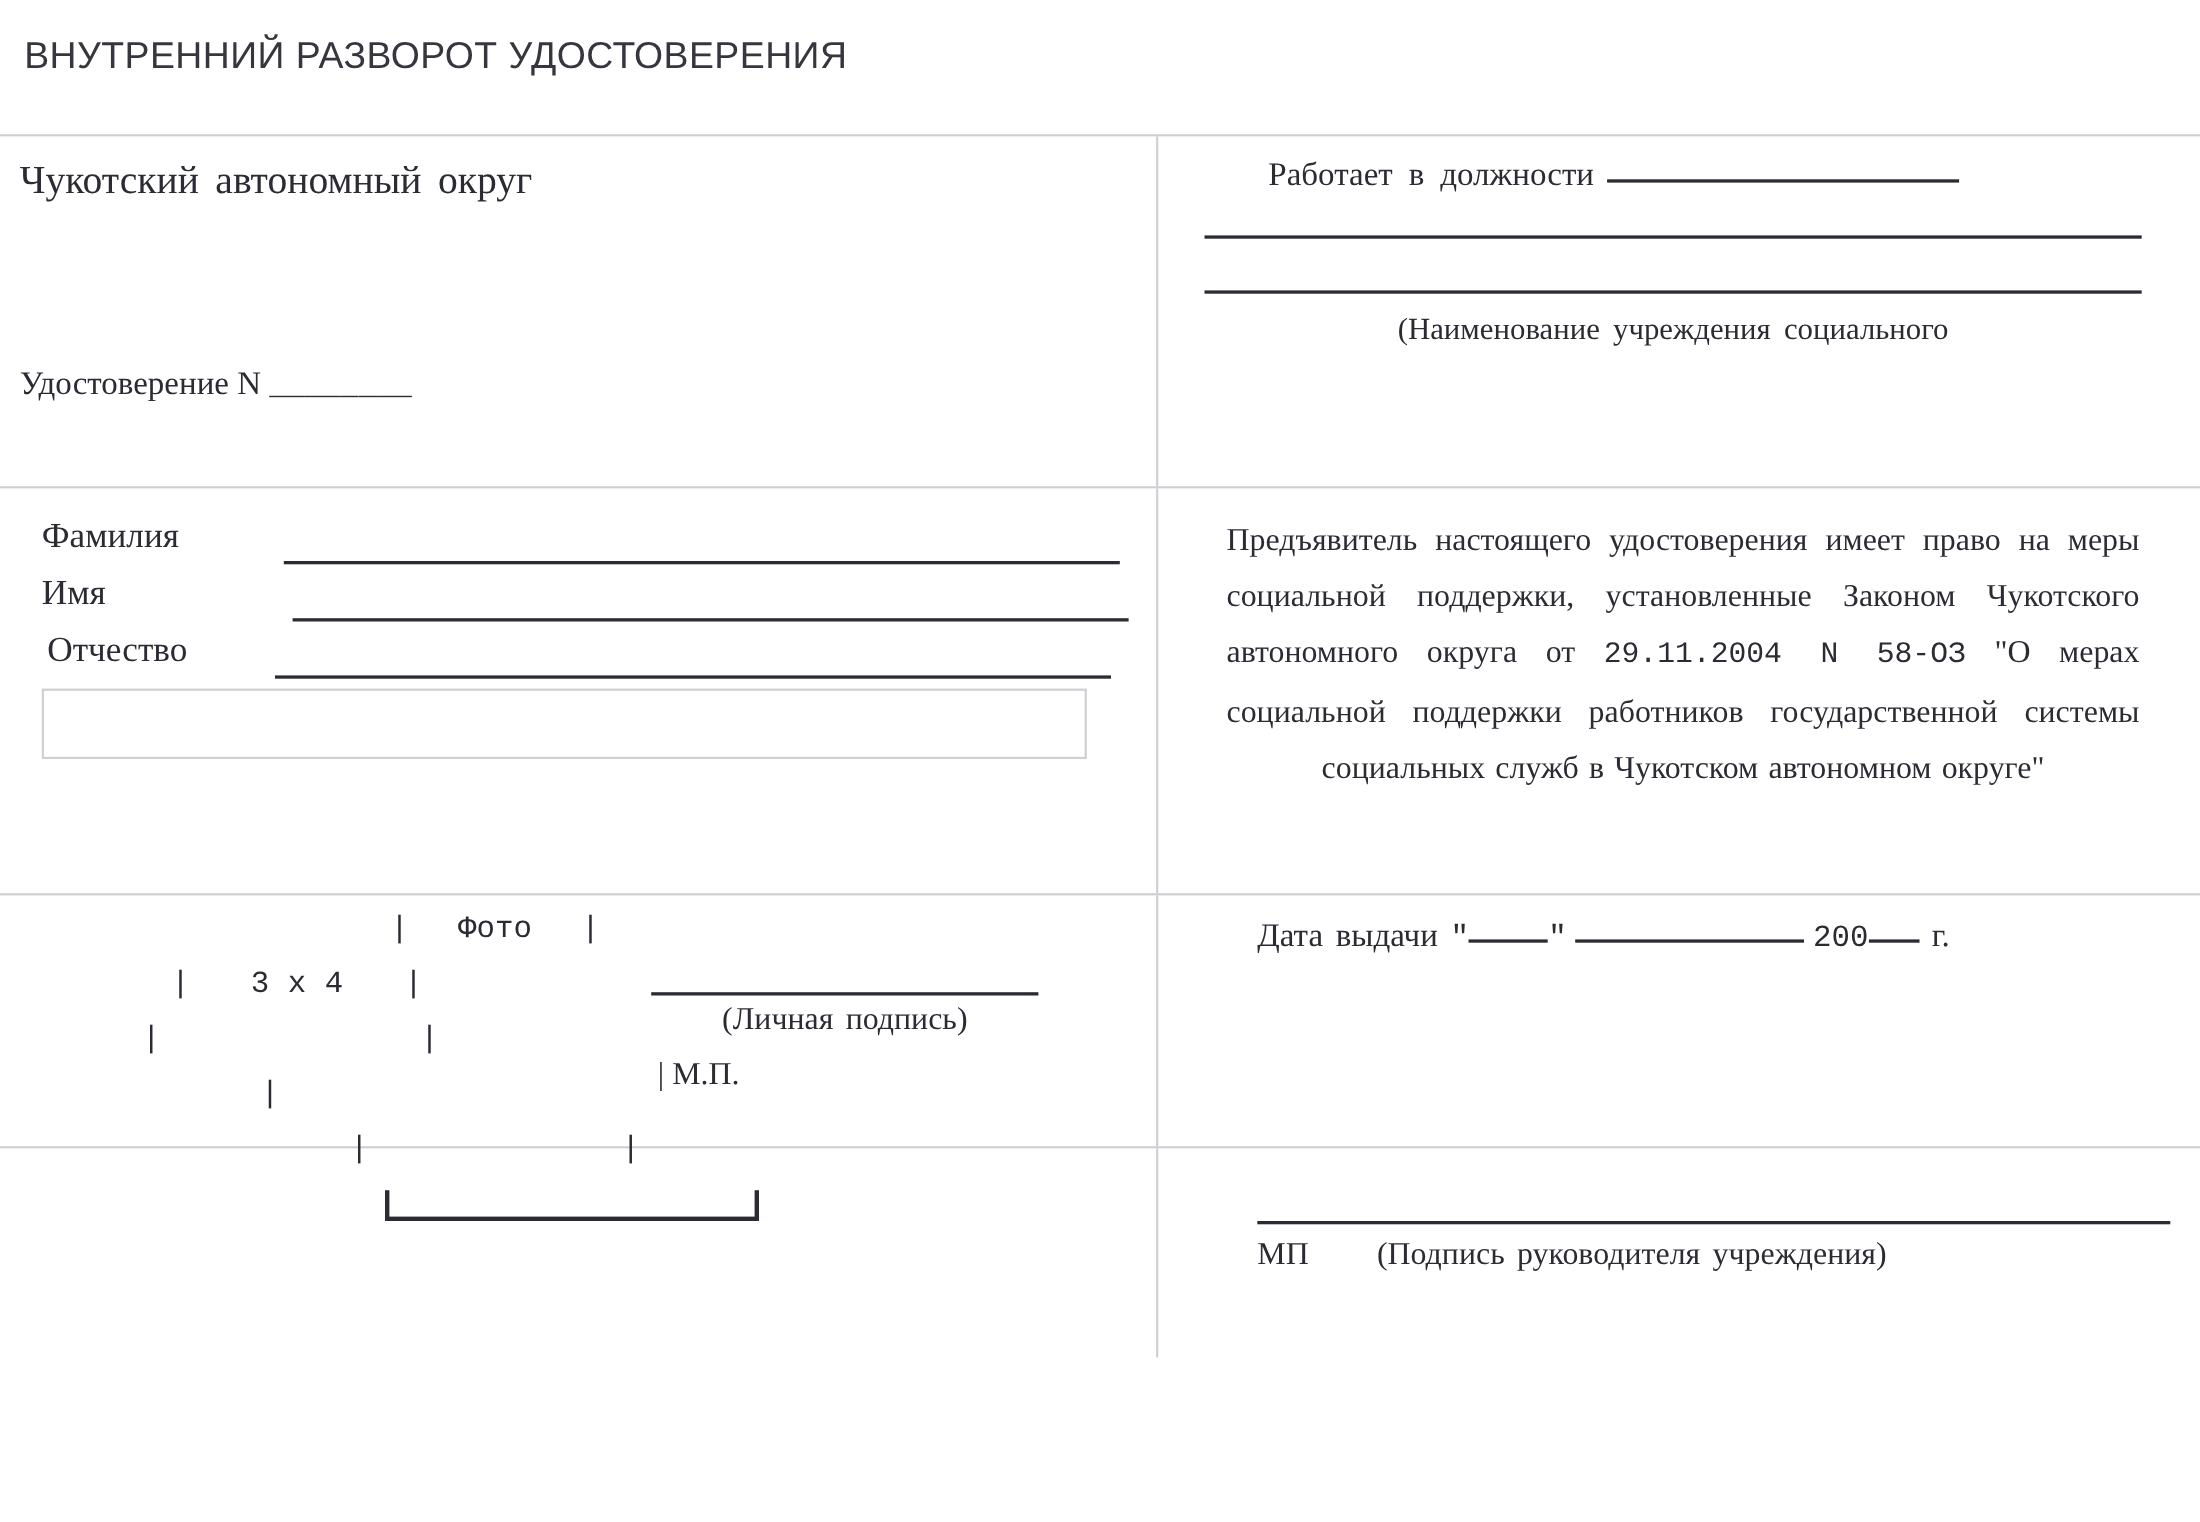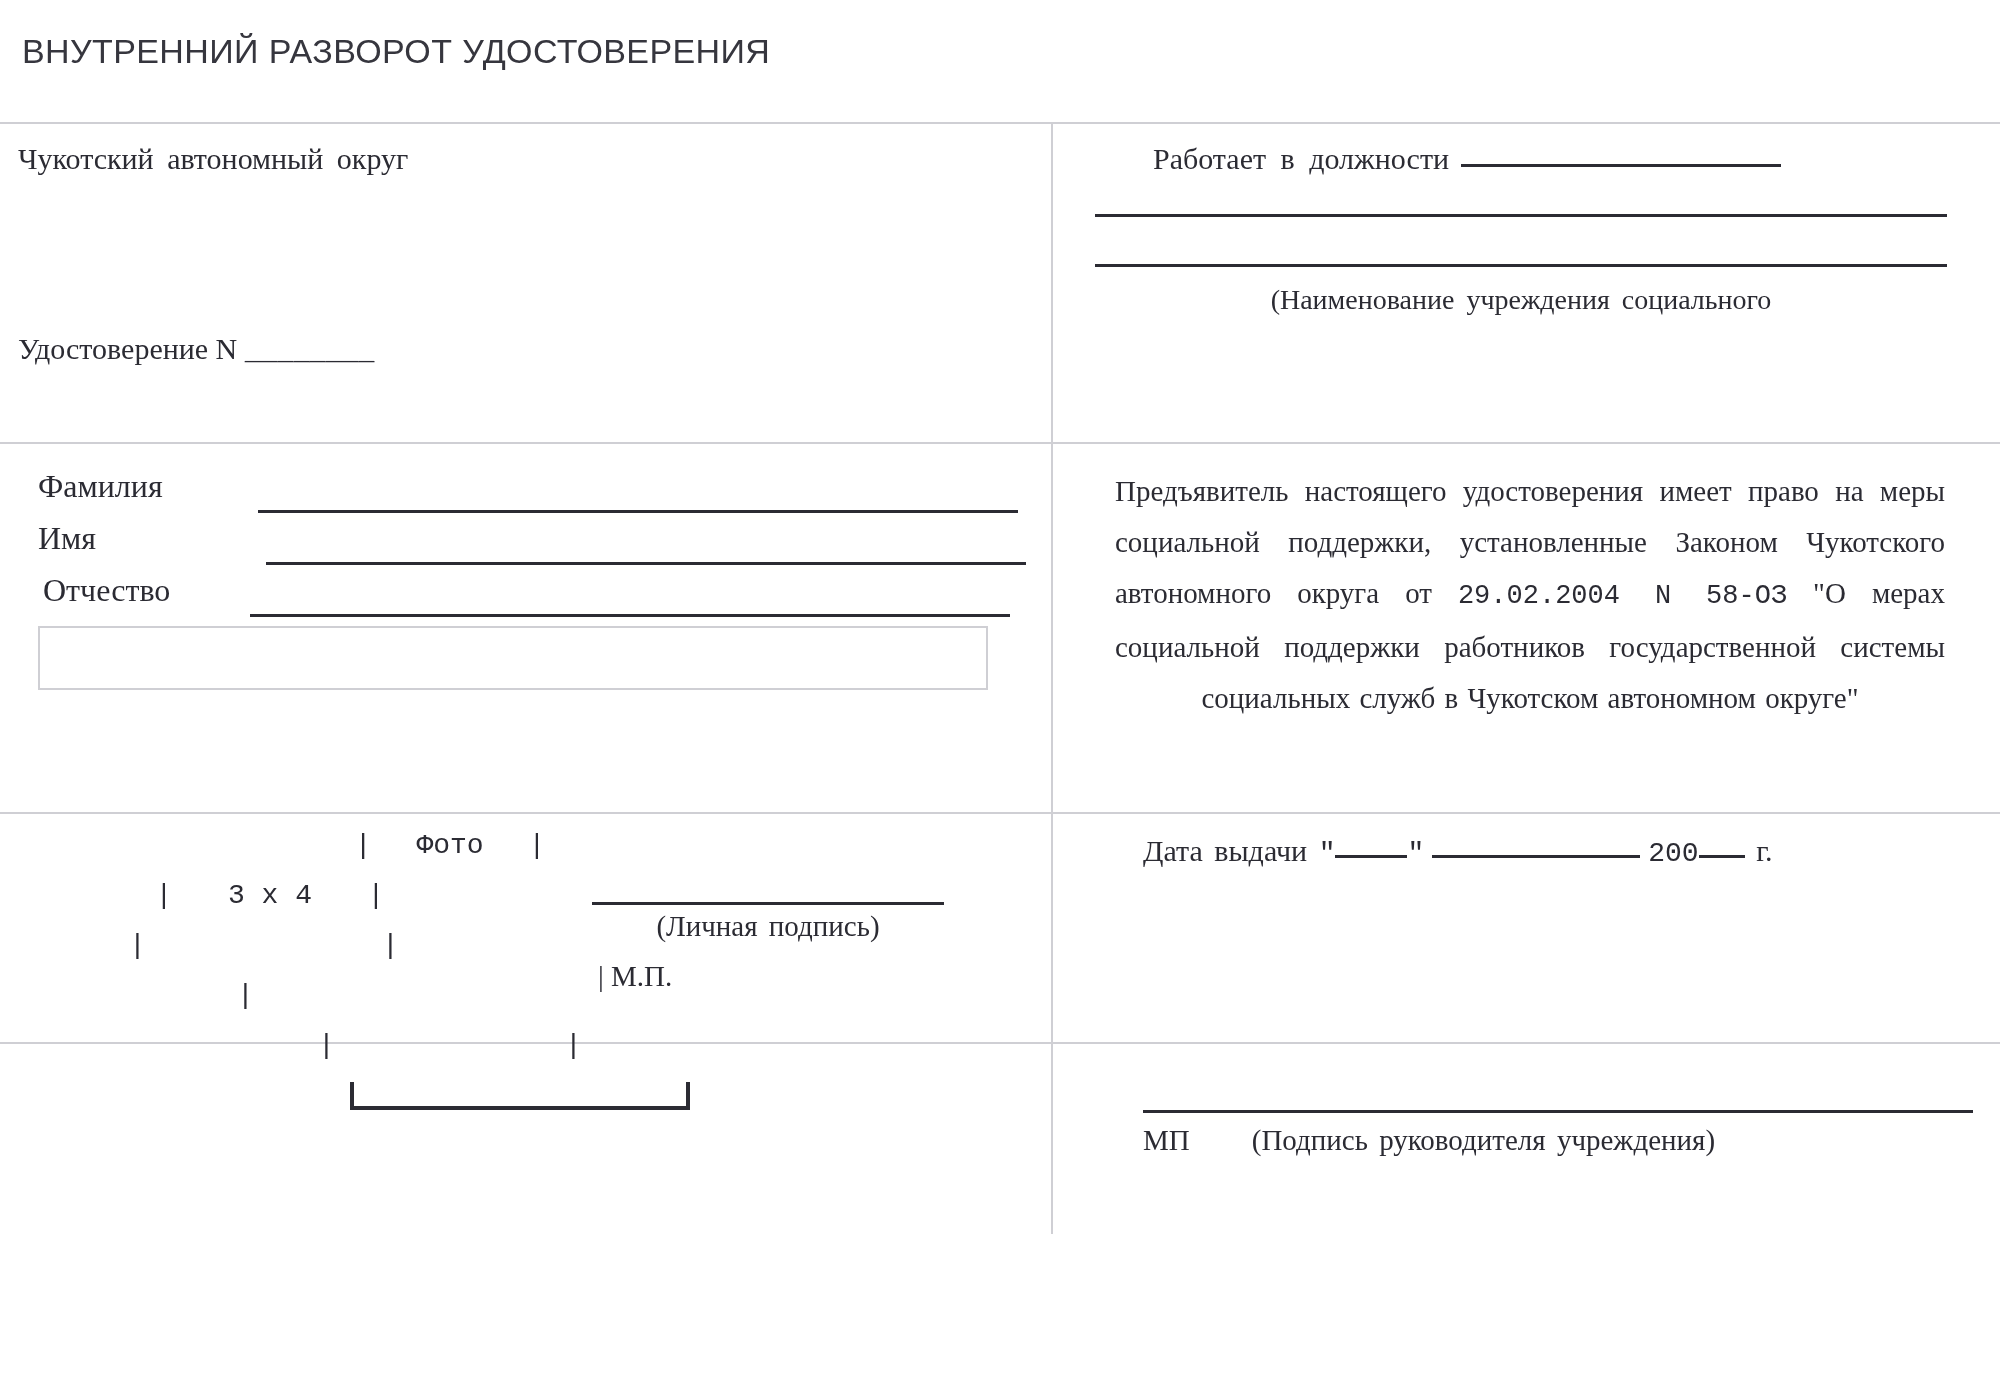--- a/index.html
+++ b/index.html
@@ -63,21 +63,21 @@
     position: relative;
     padding-left: 32px;
   }
 
   
   .row1 { height: 320px; }
   .okrug-line {
     position: absolute;
     left: 18px;
     top: 18px;
-    font-size: 30px;
+    font-size: 36px;
     word-spacing: 6px;
     white-space: nowrap;
   }
   .cert-num-line {
     position: absolute;
     left: 18px;
     top: 208px;
     font-size: 30px;
     white-space: nowrap;
   }
@@ -330,21 +330,21 @@
           <div class="name-line">
             <span class="name-label l3">Отчество</span>
             <span class="name-rule n3"></span>
           </div>
 
         </div>
         <div class="photo-box"></div>
       </div>
 
       <div class="cell-right">
-        <div class="rights-para"><span>Предъявитель настоящего удостоверения имеет право на меры социальной поддержки, установленные Законом Чукотского автономного округа от </span><span class="mono-inline">29.02.2004 N 58-ОЗ</span><span> "О мерах социальной поддержки работников государственной системы социальных служб в Чукотском автономном округе"</span></div>
+        <div class="rights-para"><span>Предъявитель настоящего удостоверения имеет право на меры социальной поддержки, установленные Законом Чукотского автономного округа от </span><span class="mono-inline">29.11.2004 N 58-ОЗ</span><span> "О мерах социальной поддержки работников государственной системы социальных служб в Чукотском автономном округе"</span></div>
       </div>
     </div>
 
     <div class="cert-row row3">
 
       <div class="cell-left">
 
         <div class="art-block">
           <div class="art-line">
             <span style="width:250px"></span>

